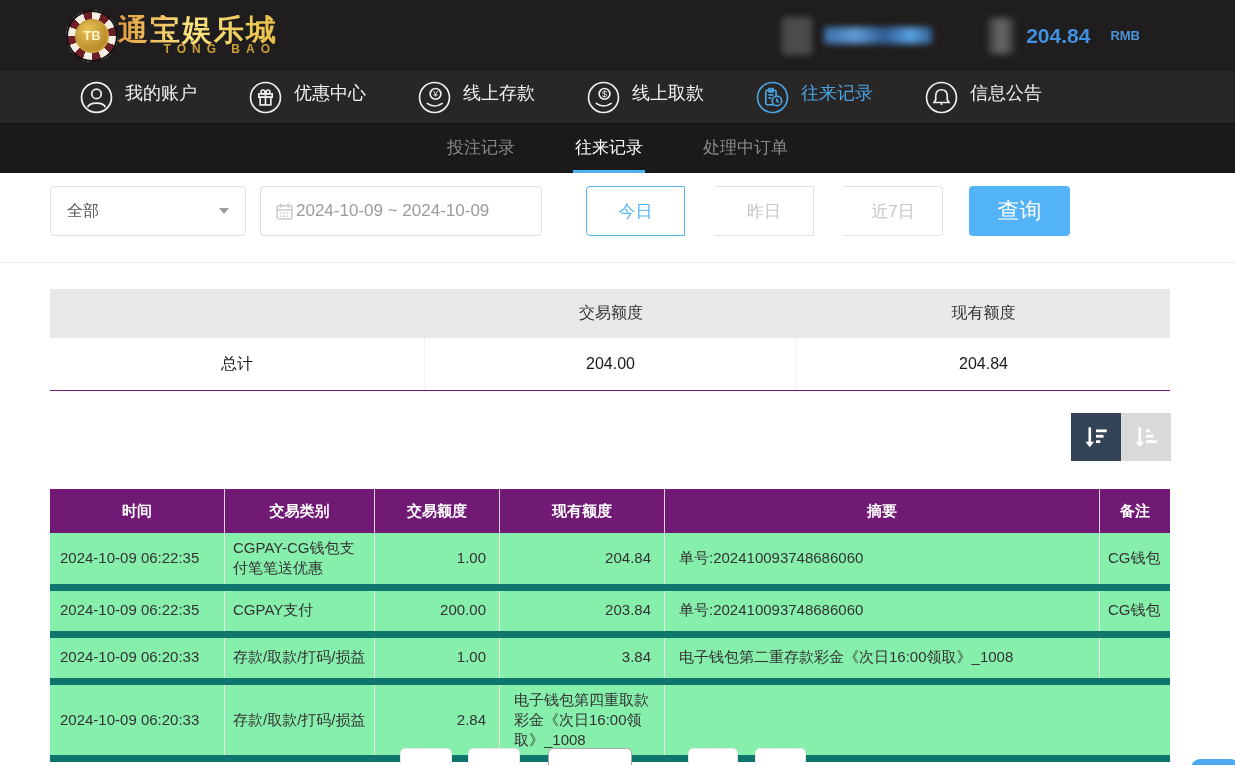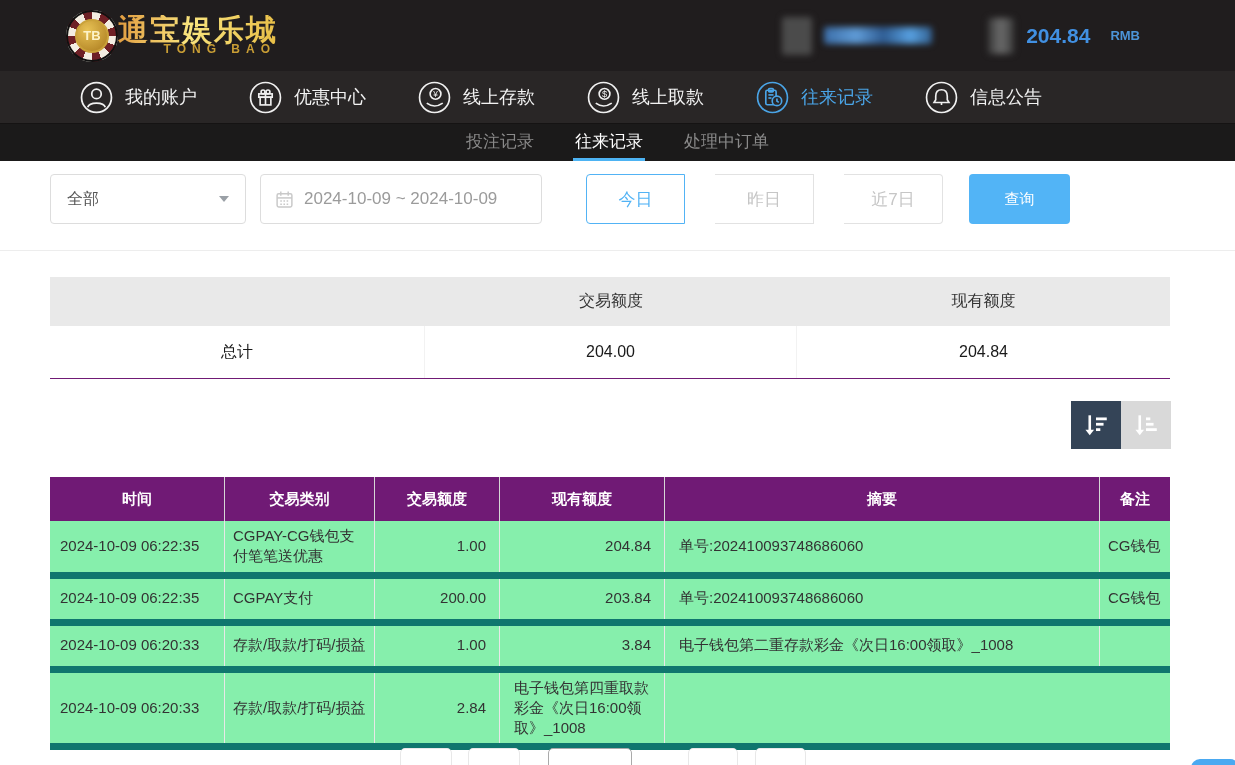--- a/index.html
+++ b/index.html
@@ -46,58 +46,58 @@
     background:linear-gradient(90deg,#3c6ea8,#5f9bd6 30%,#2f5c92 55%,#57a0e0 80%,#33608f);
   }
   .wallet-blur { width:26px; height:36px; background:linear-gradient(90deg,#3a3a3a,#6b6b6b,#3a3a3a); margin-left:42px; }
   .balance-amt { color:#4190e2; font-size:21px; font-weight:bold; }
   .balance-cur { color:#4c94d8; font-size:13px; font-weight:bold; margin-left:8px; }
   
   .navbar {
     height:53px; background:#292626; display:flex; align-items:center;
     padding-left:80px; gap:52px; border-bottom:1px solid #151313;
   }
-  .nav-item { display:flex; align-items:center; gap:12px; cursor:pointer; }
+  .nav-item { display:flex; align-items:flex-start; gap:12px; cursor:pointer; }
   .nav-item .lbl { color:#f2f2f2; font-size:18px; }
   .nav-item.active .lbl { color:#4aa4e6; }
   
   .subtabs {
-    height:37px; background:#1b1a1a; display:flex; align-items:stretch;
-    justify-content:center; gap:37px;text-align:right;
+    height:49px; background:#1b1a1a; display:flex; align-items:stretch;
+    justify-content:center; gap:56px;text-align:right;
   }
   .subtab {
     display:flex; align-items:center; color:#8a8a8a; font-size:17px;
     border-bottom:3px solid transparent; padding:0 2px; cursor:pointer;
   }
   .subtab.active { color:#fff; border-bottom-color:#4db3f3; }
   
   .filters { display:flex; align-items:center; margin:13px 0 0 50px; gap:14px; }
   .select-box {
     width:196px; height:50px; border:1px solid #ddd; border-radius:4px;
     display:flex; align-items:center; justify-content:space-between;
     padding:0 16px; color:#555; font-size:16px; background:#fff; cursor:pointer;
   }
   .chev { width:0; height:0; border-left:5px solid transparent; border-right:5px solid transparent; border-top:6px solid #9aa0a6; }
   .date-box {
     width:282px; height:50px; border:1px solid #ddd; border-radius:4px;
-    display:flex; align-items:center; gap:10px; padding:0 14px;
+    display:flex; align-items:center; gap:2px; padding:0 14px;
     color:#9b9b9b; font-size:17px; background:#fff; cursor:pointer;
   }
   .qr-group { display:flex; }
   .qr {
     width:99px; height:50px; background:#fff; display:flex; align-items:center;
     justify-content:center; font-size:17px; color:#c6c6c6;
     border:1px solid #e2e2e2; border-left:none; cursor:pointer;margin-left:30px;
   }
   .qr:last-child { border-radius:0 4px 4px 0; }
   .qr.active {
     border:1px solid #52b3f5; border-radius:4px 0 0 4px; color:#52b3f5;
   }
   .search-btn {
-    width:101px; height:50px; background:#52b4f6; color:#fff; font-size:15px;
+    width:101px; height:50px; background:#52b4f6; color:#fff; font-size:22px;
     border:none; border-radius:4px; margin-left:12px; cursor:pointer;
   }
   .divider { border-top:1px solid #ededed; margin-top:26px; }
   
   .summary { width:1120px; margin:26px 0 0 50px; }
   .sum-head { display:grid; grid-template-columns:375px 372px 373px; background:#e9e9e9; height:49px; }
   .sum-head > div { display:flex; align-items:center; justify-content:center; font-size:16px; color:#333; }
   .sum-body { display:grid; grid-template-columns:375px 372px 373px; height:53px; border-bottom:1px solid #701a75; }
   .sum-body > div {
     display:flex; align-items:center; justify-content:center; font-size:16px; color:#1a1a1a;

